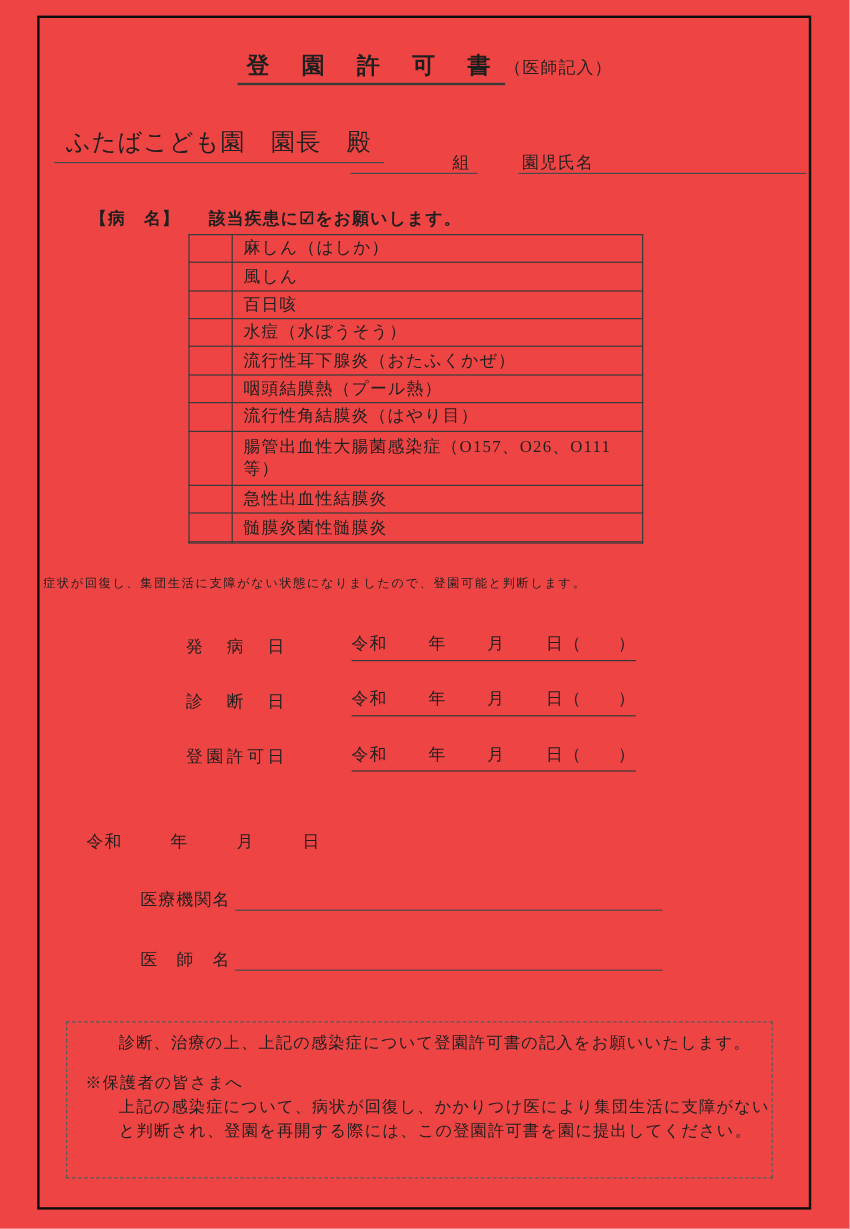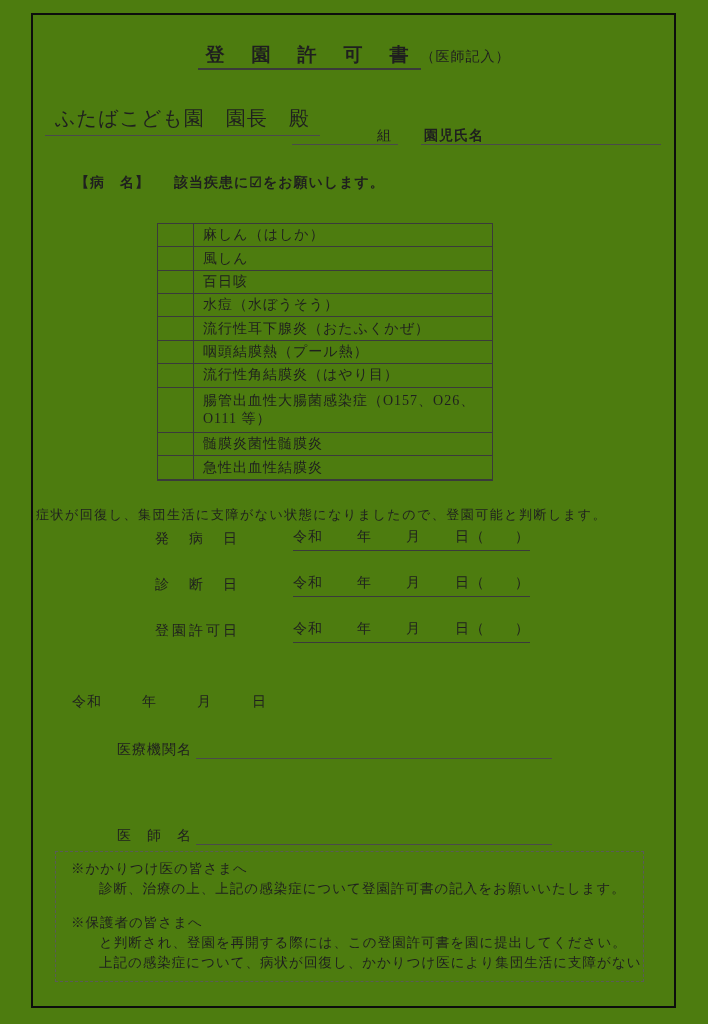--- a/index.html
+++ b/index.html
@@ -1,19 +1,19 @@
 <!DOCTYPE html>
 <html lang="ja"><head>
 <meta charset="utf-8">
 <style>
   html,body{margin:0;padding:0;background:#e8e8e8;}
   .page{
     position:relative;
     width:708px;height:1024px;
-    background:#4d7c0f;
+    background:#ef4444;
     font-family:"Liberation Serif","DejaVu Serif",serif;
     color:#1f1f1f;
     overflow:hidden;
   }
   .frame{
     position:absolute;left:31px;top:13px;width:645px;height:995px;
     border:2px solid #0d0d0d;box-sizing:border-box;
   }
   
   .title-line{position:absolute;top:42px;left:0;width:708px;text-align:center;white-space:nowrap;}
@@ -27,42 +27,42 @@
     position:absolute;left:45px;top:105px;font-size:20px;letter-spacing:1px;
     border-bottom:1px solid #4a4a4a;padding:0 10px 3px 10px;
   }
   
   .class-blank{
     position:absolute;left:292px;top:127px;width:106px;height:18px;
     border-bottom:1px solid #4a4a4a;font-size:14px;text-align:right;
     padding-right:6px;box-sizing:border-box;letter-spacing:1px;
   }
   .name-line{
-    position:absolute;left:421px;top:127px;width:240px;height:18px;
+    position:absolute;left:432px;top:127px;width:240px;height:18px;
     border-bottom:1px solid #4a4a4a;font-size:14px;
-    padding-left:3px;box-sizing:border-box;letter-spacing:1px;white-space:nowrap;font-weight:bold;
+    padding-left:3px;box-sizing:border-box;letter-spacing:1px;white-space:nowrap;
   }
   
   .disease-heading{position:absolute;left:75px;top:174px;font-size:14px;white-space:nowrap;font-weight:bold;}
   .disease-heading .head{letter-spacing:1px;}
   .disease-heading .instr{margin-left:24px;letter-spacing:1px;}
   
   .disease-table{
-    position:absolute;left:157px;top:195px;width:336px;height:258px;
-    border-collapse:collapse;table-layout:fixed;margin-top:28px;
+    position:absolute;left:157px;top:195px;width:379px;height:258px;
+    border-collapse:collapse;table-layout:fixed;
   }
   .disease-table td{
     border:1px solid #3a3a3a;font-size:14px;letter-spacing:1px;
     padding:0 0 0 9px;vertical-align:middle;
   }
   .disease-table td.chk{width:35px;padding:0;}
   
   .statement{
-    position:absolute;left:36px;top:506px;width:650px;
-    font-size:13px;letter-spacing:1.5px;white-space:nowrap;
+    position:absolute;left:36px;top:479px;width:650px;
+    font-size:10px;letter-spacing:1.5px;white-space:nowrap;
   }
   
   .date-row{position:absolute;left:155px;white-space:nowrap;}
   .date-label{
     display:inline-block;width:86px;font-size:14px;letter-spacing:3px;
     vertical-align:bottom;
   }
   .date-line{
     position:absolute;left:138px;top:-2px;
     display:inline-flex;justify-content:space-between;
@@ -139,25 +139,25 @@
       <tr>
         <td class="chk"></td>
         <td>流行性角結膜炎（はやり目）</td>
       </tr>
       <tr>
         <td class="chk"></td>
         <td>腸管出血性大腸菌感染症（O157、O26、O111 等）</td>
       </tr>
       <tr>
         <td class="chk"></td>
+        <td>急性出血性結膜炎</td>
+      </tr>
+      <tr>
+        <td class="chk"></td>
         <td>髄膜炎菌性髄膜炎</td>
-      </tr>
-      <tr>
-        <td class="chk"></td>
-        <td>急性出血性結膜炎</td>
       </tr>
       <tr>
         <td class="chk"></td>
         <td></td>
       </tr>
     </tbody>
   </table>
 
   <div class="statement">症状が回復し、集団生活に支障がない状態になりましたので、登園可能と判断します。</div>
 
@@ -196,26 +196,25 @@
     <span>年</span>
     <span>月</span>
     <span>日</span>
   </div>
 
   <div class="med-row" style="top:740px;justify-content:space-between;">
     <span class="lbl">医療機関名</span>
     <span class="fill-line"></span>
   </div>
 
-  <div class="med-row" style="top:790px;margin-top:36px;">
+  <div class="med-row" style="top:790px;">
     <span class="lbl">医　師　名</span>
     <span class="fill-line"></span>
   </div>
 
   <div class="note-box">
-    <div class="nline">※かかりつけ医の皆さまへ</div>
     <div class="nline indent">診断、治療の上、上記の感染症について登園許可書の記入をお願いいたします。</div>
     <div class="sect-gap"></div>
     <div class="nline">※保護者の皆さまへ</div>
+    <div class="nline indent">上記の感染症について、病状が回復し、かかりつけ医により集団生活に支障がない</div>
     <div class="nline indent">と判断され、登園を再開する際には、この登園許可書を園に提出してください。</div>
-    <div class="nline indent">上記の感染症について、病状が回復し、かかりつけ医により集団生活に支障がない</div>
   </div>
 </div>
 
 </body></html>

